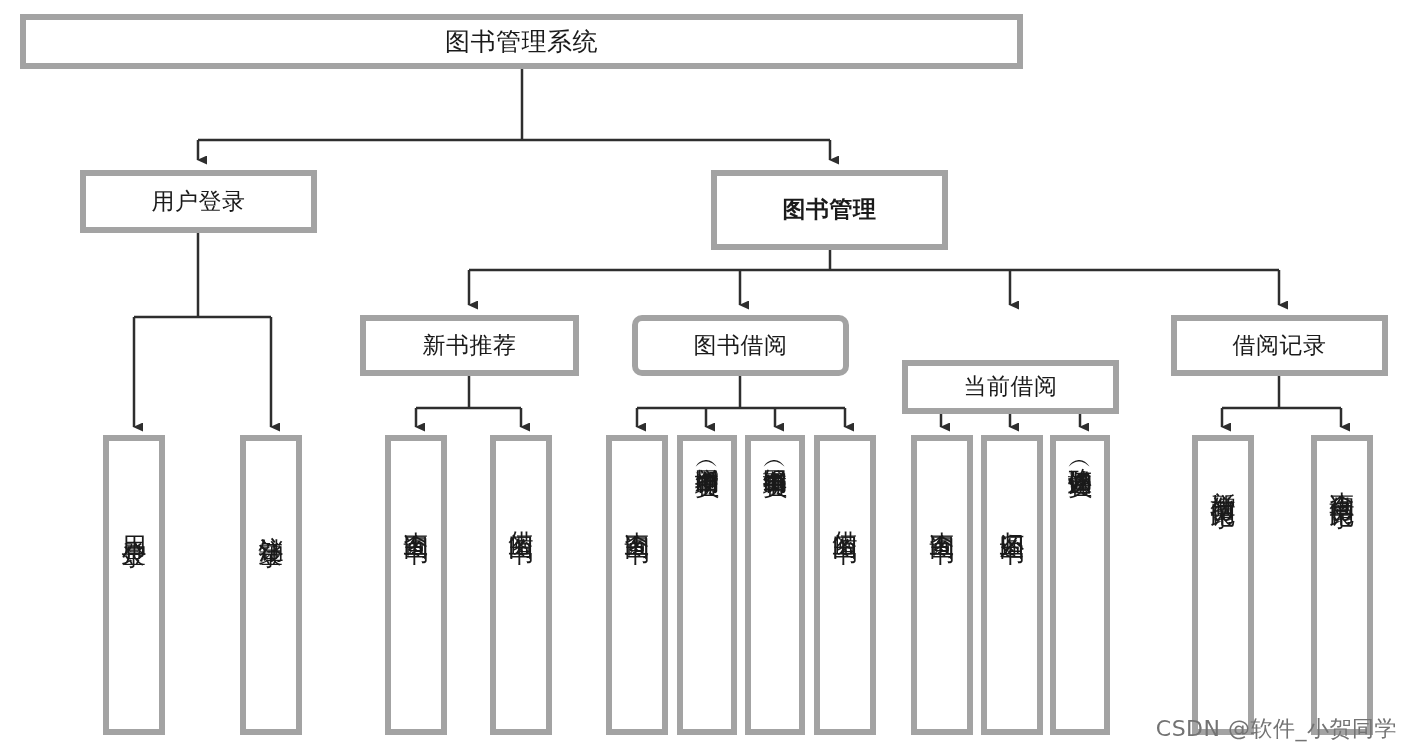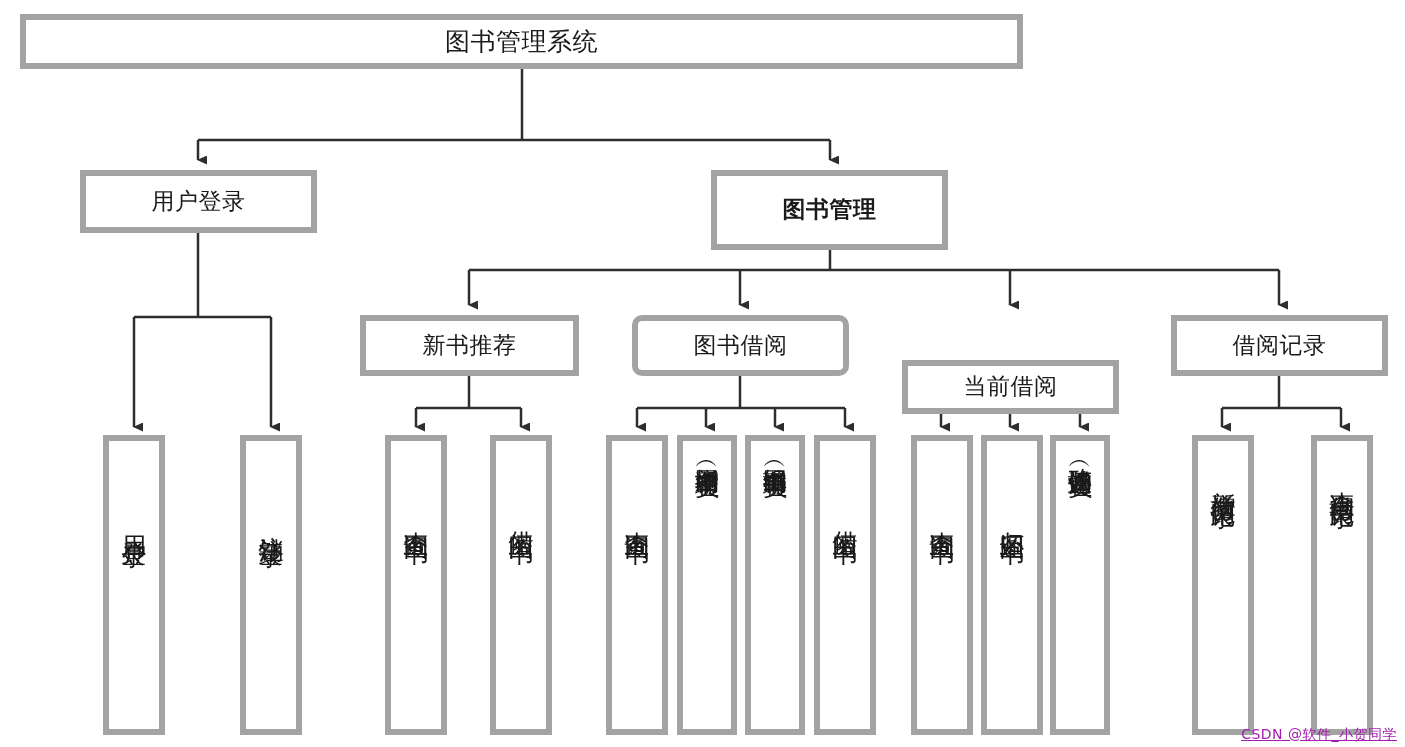--- a/index.html
+++ b/index.html
@@ -64,25 +64,24 @@
     white-space: nowrap;
   }
   .node.vert.tall-text .node-label {
     font-size: 24px;
     letter-spacing: 1px;
   }
   #watermark {
     position: absolute;
     right: 8px;
     bottom: 3px;
-    font-size: 14px;
-    color: #a21caf;
+    font-size: 22px;
+    color: #737373;
     white-space: nowrap;
     letter-spacing: 0.5px;
-    text-decoration: underline;
   }
 </style>
 </head>
 <body>
 
 <div id="diagram-root">
 
   <svg id="edges-layer" viewBox="0 0 1405 747" width="1405" height="747" xmlns="http://www.w3.org/2000/svg">
     <defs>
       <marker id="arrowhead" markerWidth="9" markerHeight="10" refX="4.5" refY="9" orient="auto" markerUnits="userSpaceOnUse">

